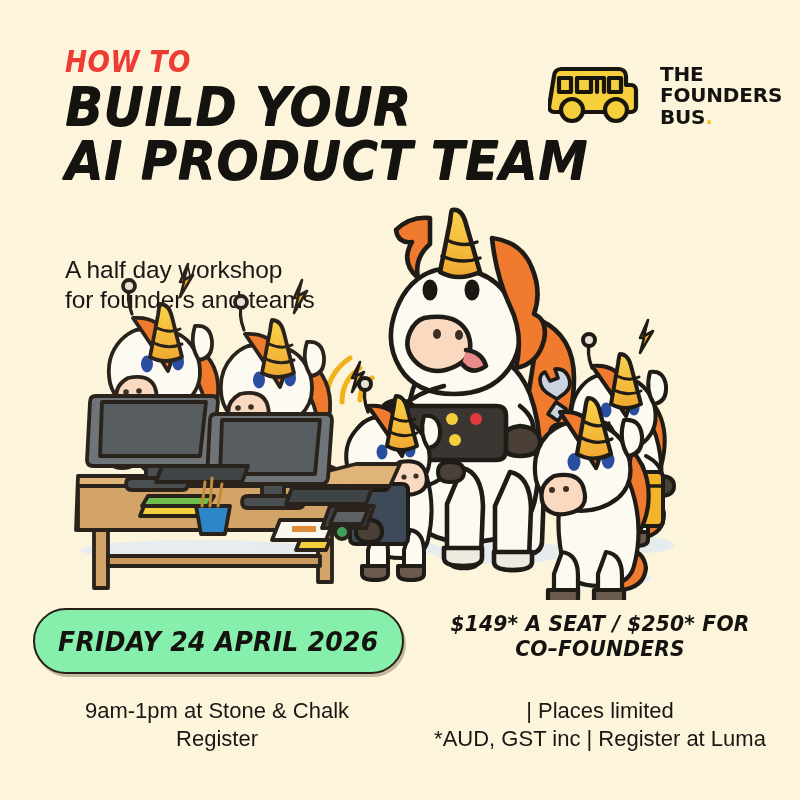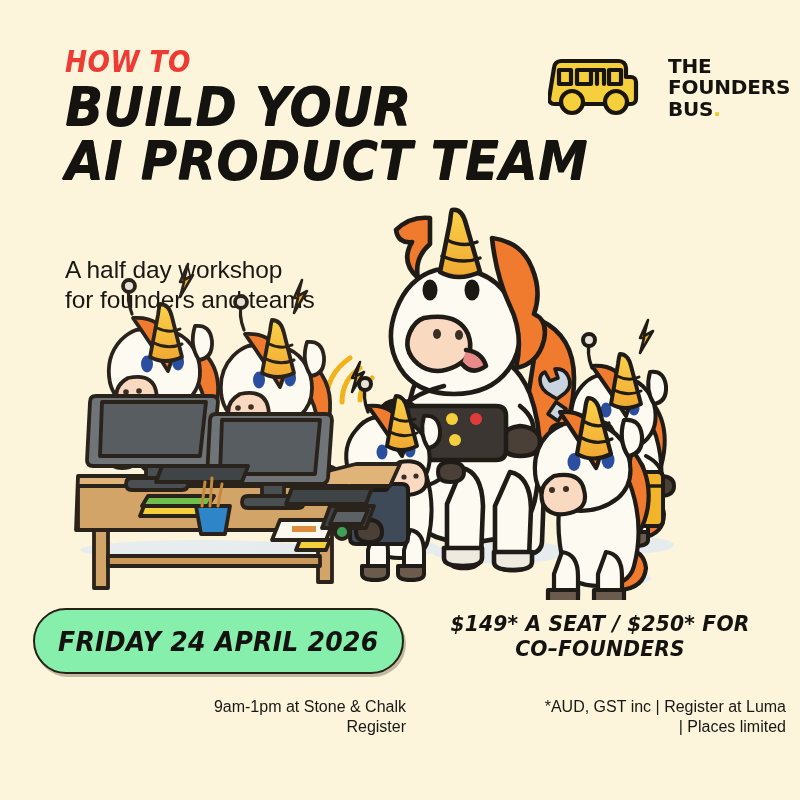--- a/index.html
+++ b/index.html
@@ -32,21 +32,21 @@
   .h1-line.l2{margin-top:2px;}
 
   .subtitle{
     position:absolute;left:65px;top:255px;
     font-family:"Liberation Sans", sans-serif;
     font-size:24.5px;line-height:1.22;color:#1A1714;font-weight:400;
     letter-spacing:-0.1px;
   }
 
   
-  .logo{position:absolute;left:548px;top:52px;display:flex;align-items:center;gap:28px;}
+  .logo{position:absolute;left:548px;top:60px;display:flex;align-items:center;gap:20px;}
   .logo-text{
     font-family:"DejaVu Sans", sans-serif;
     font-weight:bold;color:#151310;
     font-size:20px;line-height:1.07;letter-spacing:-0.2px;
   }
   .logo-text .dot{color:#F2C41C;}
 
   
   .date-pill{
     position:absolute;left:33px;top:608px;width:367px;height:62px;
@@ -66,21 +66,21 @@
     font-family:"DejaVu Sans", sans-serif;
     font-weight:bold;font-style:italic;color:#151310;
     font-size:22px;line-height:1.13;letter-spacing:0.2px;
   }
   .price .ln{transform:scaleX(0.92);display:block;}
 
   
   .foot{
     position:absolute;
     font-family:"Liberation Sans", sans-serif;
-    font-size:16px;line-height:1.25;color:#1A1714;text-align:right;
+    font-size:22px;line-height:1.25;color:#1A1714;text-align:center;
   }
   .foot-left{left:28px;top:697px;width:378px;}
   .foot-right{left:414px;top:697px;width:372px;}
 
   
   .illus{position:absolute;left:0;top:200px;width:800px;height:400px;}
 </style>
 </head>
 <body>
 
@@ -398,17 +398,17 @@
     <span class="ln">$149* A SEAT / $250* FOR</span>
     <span class="ln">CO–FOUNDERS</span>
   </div>
 
   <div class="foot foot-left">
     <div>9am-1pm at Stone &amp; Chalk</div>
     <div>Register</div>
   </div>
 
   <div class="foot foot-right">
+    <div>| Places limited</div>
     <div>*AUD, GST inc | Register at Luma</div>
-    <div>| Places limited</div>
   </div>
 
 </div>
 
 </body></html>

